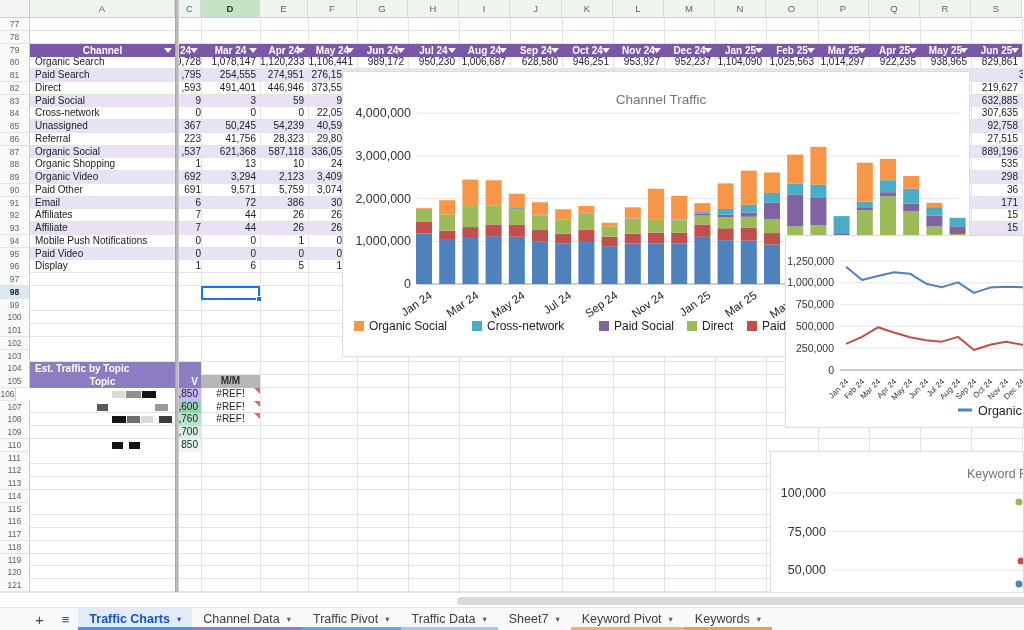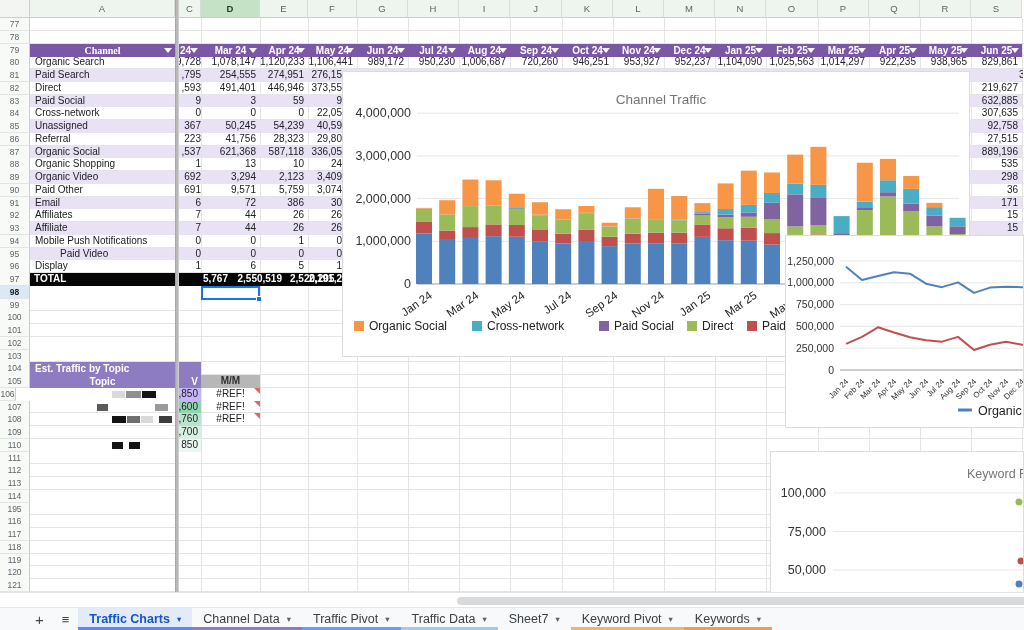--- a/index.html
+++ b/index.html
@@ -119,36 +119,36 @@
     <div class="abs rownum" style="left: 0px; top: 375px; width: 30px; height: 13.25px;">105</div>
     <div class="abs rownum" style="left: 0px; top: 387.75px; width: 16px; height: 13.25px;">106</div>
     <div class="abs rownum" style="left: 0px; top: 400.5px; width: 30px; height: 13.25px;">107</div>
     <div class="abs rownum" style="left: 0px; top: 413.25px; width: 30px; height: 13.25px;">108</div>
     <div class="abs rownum" style="left: 0px; top: 426px; width: 30px; height: 13.25px;">109</div>
     <div class="abs rownum" style="left: 0px; top: 438.75px; width: 30px; height: 13.25px;">110</div>
     <div class="abs rownum" style="left: 0px; top: 451.5px; width: 30px; height: 13.25px;">111</div>
     <div class="abs rownum" style="left: 0px; top: 464.25px; width: 30px; height: 13.25px;">112</div>
     <div class="abs rownum" style="left: 0px; top: 477px; width: 30px; height: 13.25px;">113</div>
     <div class="abs rownum" style="left: 0px; top: 489.75px; width: 30px; height: 13.25px;">114</div>
-    <div class="abs rownum" style="left: 0px; top: 502.5px; width: 30px; height: 13.25px;">195</div>
+    <div class="abs rownum" style="left: 0px; top: 502.5px; width: 30px; height: 13.25px;">115</div>
     <div class="abs rownum" style="left: 0px; top: 515.25px; width: 30px; height: 13.25px;">116</div>
     <div class="abs rownum" style="left: 0px; top: 528px; width: 30px; height: 13.25px;">117</div>
     <div class="abs rownum" style="left: 0px; top: 540.75px; width: 30px; height: 13.25px;">118</div>
     <div class="abs rownum" style="left: 0px; top: 553.5px; width: 30px; height: 13.25px;">119</div>
     <div class="abs rownum" style="left: 0px; top: 566.25px; width: 30px; height: 13.25px;">120</div>
     <div class="abs rownum" style="left: 0px; top: 579px; width: 30px; height: 13.25px;">121</div>
     <div class="abs band" style="left: 30px; top: 69px; width: 992px; height: 12.75px;"></div>
     <div class="abs band" style="left: 30px; top: 94.5px; width: 992px; height: 12.75px;"></div>
     <div class="abs band" style="left: 30px; top: 120px; width: 992px; height: 12.75px;"></div>
     <div class="abs band" style="left: 30px; top: 145.5px; width: 992px; height: 12.75px;"></div>
     <div class="abs band" style="left: 30px; top: 171px; width: 992px; height: 12.75px;"></div>
     <div class="abs band" style="left: 30px; top: 196.5px; width: 992px; height: 12.75px;"></div>
     <div class="abs band" style="left: 30px; top: 222px; width: 992px; height: 12.75px;"></div>
     <div class="abs band" style="left: 30px; top: 247.5px; width: 992px; height: 12.75px;"></div>
-    <div class="abs phead" style="left: 30px; top: 43.5px; width: 145px; height: 13.25px; font-family: Liberation Serif, serif;">
+    <div class="abs phead" style="left: 30px; top: 43.5px; width: 145px; height: 13.25px;">
       <div class="abs" style="position: static; flex: 1 1 0%; text-align: center;">Channel</div>
       <div class="abs filter-tri"></div>
     </div>
     <div class="abs phead" style="left: 179px; top: 43.5px; width: 22px; height: 13.25px;">
       <div class="abs" style="position: static; flex: 1 1 0%; text-align: right; padding-right: 10px;">24</div>
       <div class="abs filter-tri"></div>
     </div>
     <div class="abs phead" style="left: 201px; top: 43.5px; width: 59px; height: 13.25px;">
       <div class="abs" style="position: static; flex: 1 1 0%; text-align: center;">Mar 24</div>
       <div class="abs filter-tri"></div>
@@ -214,21 +214,21 @@
       <div class="abs filter-tri"></div>
     </div>
     <div class="abs cell name" style="left: 30px; top: 56.25px; width: 145px; height: 12.75px;">Organic Search</div>
     <div class="abs cell numflush" style="left: 175px; top: 56.25px; width: 26px; height: 12.75px;">9,728</div>
     <div class="abs cell num" style="left: 201px; top: 56.25px; width: 59px; height: 12.75px;">1,078,147</div>
     <div class="abs cell num" style="left: 260px; top: 56.25px; width: 48px; height: 12.75px;">1,120,233</div>
     <div class="abs cell num" style="left: 308px; top: 56.25px; width: 49px; height: 12.75px;">1,106,441</div>
     <div class="abs cell num" style="left: 357px; top: 56.25px; width: 51px; height: 12.75px;">989,172</div>
     <div class="abs cell num" style="left: 408px; top: 56.25px; width: 51px; height: 12.75px;">950,230</div>
     <div class="abs cell num" style="left: 459px; top: 56.25px; width: 51px; height: 12.75px;">1,006,687</div>
-    <div class="abs cell num" style="left: 510px; top: 56.25px; width: 52px; height: 12.75px;">720,260</div>
+    <div class="abs cell num" style="left: 510px; top: 56.25px; width: 52px; height: 12.75px;">628,580</div>
     <div class="abs cell num" style="left: 562px; top: 56.25px; width: 51px; height: 12.75px;">946,251</div>
     <div class="abs cell num" style="left: 613px; top: 56.25px; width: 51px; height: 12.75px;">953,927</div>
     <div class="abs cell num" style="left: 664px; top: 56.25px; width: 51px; height: 12.75px;">952,237</div>
     <div class="abs cell num" style="left: 715px; top: 56.25px; width: 51px; height: 12.75px;">1,104,090</div>
     <div class="abs cell num" style="left: 766px; top: 56.25px; width: 52px; height: 12.75px;">1,025,563</div>
     <div class="abs cell num" style="left: 818px; top: 56.25px; width: 51px; height: 12.75px;">1,014,297</div>
     <div class="abs cell num" style="left: 869px; top: 56.25px; width: 51px; height: 12.75px;">922,235</div>
     <div class="abs cell num" style="left: 920px; top: 56.25px; width: 51px; height: 12.75px;">938,965</div>
     <div class="abs cell num" style="left: 971px; top: 56.25px; width: 51px; height: 12.75px;">829,861</div>
     <div class="abs cell name" style="left: 30px; top: 69px; width: 145px; height: 12.75px; border-radius: 6px;">Paid Search</div>
@@ -307,37 +307,30 @@
     <div class="abs cell numflush" style="left: 175px; top: 222px; width: 26px; height: 12.75px;">7</div>
     <div class="abs cell num" style="left: 201px; top: 222px; width: 59px; height: 12.75px;">44</div>
     <div class="abs cell num" style="left: 260px; top: 222px; width: 48px; height: 12.75px;">26</div>
     <div class="abs cell numflush" style="left: 308px; top: 222px; width: 34px; height: 12.75px;">26</div>
     <div class="abs cell num" style="left: 971px; top: 222px; width: 51px; height: 12.75px;">15</div>
     <div class="abs cell name" style="left: 30px; top: 234.75px; width: 145px; height: 12.75px;">Mobile Push Notifications</div>
     <div class="abs cell numflush" style="left: 175px; top: 234.75px; width: 26px; height: 12.75px;">0</div>
     <div class="abs cell num" style="left: 201px; top: 234.75px; width: 59px; height: 12.75px;">0</div>
     <div class="abs cell num" style="left: 260px; top: 234.75px; width: 48px; height: 12.75px;">1</div>
     <div class="abs cell numflush" style="left: 308px; top: 234.75px; width: 34px; height: 12.75px;">0</div>
-    <div class="abs cell name" style="left: 30px; top: 247.5px; width: 145px; height: 12.75px; margin-left: 25px;">Paid Video</div>
+    <div class="abs cell name" style="left: 30px; top: 247.5px; width: 145px; height: 12.75px;">Paid Video</div>
     <div class="abs cell numflush" style="left: 175px; top: 247.5px; width: 26px; height: 12.75px;">0</div>
     <div class="abs cell num" style="left: 201px; top: 247.5px; width: 59px; height: 12.75px;">0</div>
     <div class="abs cell num" style="left: 260px; top: 247.5px; width: 48px; height: 12.75px;">0</div>
     <div class="abs cell numflush" style="left: 308px; top: 247.5px; width: 34px; height: 12.75px;">0</div>
     <div class="abs cell name" style="left: 30px; top: 260.25px; width: 145px; height: 12.75px;">Display</div>
     <div class="abs cell numflush" style="left: 175px; top: 260.25px; width: 26px; height: 12.75px;">1</div>
     <div class="abs cell num" style="left: 201px; top: 260.25px; width: 59px; height: 12.75px;">6</div>
     <div class="abs cell num" style="left: 260px; top: 260.25px; width: 48px; height: 12.75px;">5</div>
     <div class="abs cell numflush" style="left: 308px; top: 260.25px; width: 34px; height: 12.75px;">1</div>
-    <div class="abs totalband" style="left: 30px; top: 273px; width: 312px; height: 13.25px;">
-      <div class="abs cell" style="left: 4px; top: 0px; width: 120px; height: 12.75px; color: rgb(255, 255, 255); font-weight: bold;">TOTAL</div>
-      <div class="abs cell numflush" style="left: 145px; top: 0px; width: 53px; height: 12.75px; color: rgb(255, 255, 255); font-weight: bold;">5,767</div>
-      <div class="abs cell num" style="left: 201px; top: 0px; width: 55px; height: 12.75px; color: rgb(255, 255, 255); font-weight: bold;">2,550,519</div>
-      <div class="abs cell num" style="left: 260px; top: 0px; width: 44px; height: 12.75px; color: rgb(255, 255, 255); font-weight: bold;">2,520,205</div>
-      <div class="abs cell numflush" style="left: 278px; top: 0px; width: 34px; height: 12.75px; color: rgb(255, 255, 255); font-weight: bold;">2,191,2</div>
-    </div>
     <div class="abs phead" style="left: 30px; top: 362.25px; width: 171px; height: 13.25px; background: rgb(142, 124, 195);">
       <div class="abs" style="position: static; padding-left: 5px;">Est. Traffic by Topic</div>
     </div>
     <div class="abs phead" style="left: 30px; top: 375px; width: 145px; height: 13.25px; background: rgb(142, 124, 195);">
       <div class="abs" style="position: static; flex: 1 1 0%; text-align: center;">Topic</div>
     </div>
     <div class="abs phead" style="left: 175px; top: 375px; width: 26px; height: 13.25px; background: rgb(142, 124, 195);">
       <div class="abs" style="position: static; flex: 1 1 0%; text-align: right; padding-right: 3px;">V</div>
     </div>
     <div class="abs cell" style="left: 201px; top: 375px; width: 59px; height: 13.25px; background: rgb(183, 183, 183); font-weight: bold; text-align: center; color: rgb(46, 46, 46);">M/M</div>

